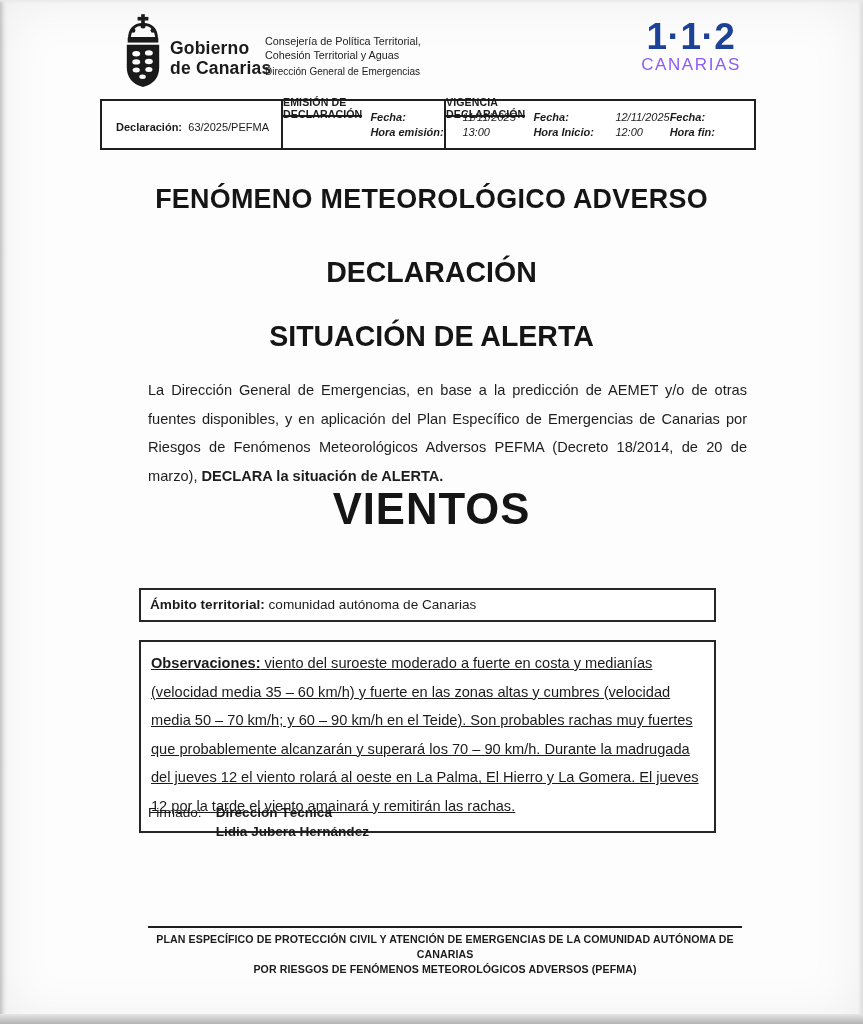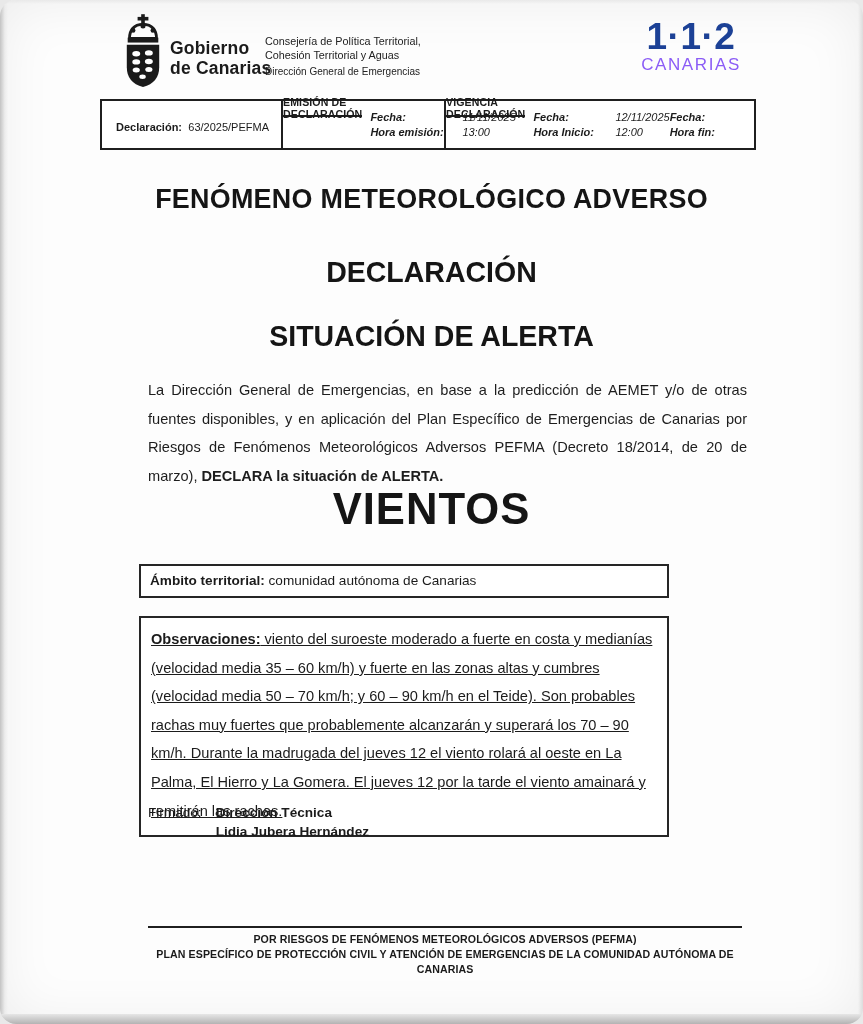--- a/index.html
+++ b/index.html
@@ -3,21 +3,20 @@
 <meta charset="utf-8">
 <style>
   * { margin:0; padding:0; box-sizing:border-box; }
   html,body { background:#e9e9e9; }
   body { font-family:"Liberation Sans","DejaVu Sans",sans-serif; }
 
   .page {
     position:relative; width:863px; height:1024px; margin:0 auto;
     background:#fdfdfd; color:#1b1b1b; overflow:hidden;
     box-shadow: inset 0 0 55px rgba(0,0,0,0.07);
-    border-radius: 16px;
   }
   
   .edge-left  { position:absolute; left:0; top:0; bottom:0; width:8px;
                 background:linear-gradient(90deg,#c3c3c3,#ececec 60%,rgba(255,255,255,0)); }
   .edge-right { position:absolute; right:0; top:0; bottom:0; width:5px;
                 background:linear-gradient(270deg,#dcdcdc,rgba(255,255,255,0)); }
   .edge-bottom{ position:absolute; left:0; right:0; bottom:0; height:10px;
                 background:linear-gradient(0deg,#b3b3b3,#e6e6e6); }
   .edge-top   { position:absolute; left:0; right:0; top:0; height:4px;
                 background:linear-gradient(180deg,#e9e9e9,rgba(255,255,255,0)); }
@@ -57,21 +56,21 @@
   .title-main { top:183px; font-size:28px; letter-spacing:0.3px; transform:scaleX(0.96); }
   .title-sub1 { top:255px; font-size:30px; transform:scaleX(0.95); }
   .title-sub2 { top:319px; font-size:30px; transform:scaleX(0.95); }
   .title-pheno{ top:483px; font-size:45px; letter-spacing:1px; transform:scaleX(0.97); }
 
   
   .intro { position:absolute; left:148px; top:376px; width:599px; font-size:14.6px;
            line-height:28.5px; text-align:justify; color:#1d1d1d; }
 
   
-  .box { position:absolute; left:139px; width:530px; border:2px solid #262626; background:#fff; }
+  .box { position:absolute; left:139px; width:577px; border:2px solid #262626; background:#fff;margin-top:24px; }
   .ambito { top:564px; padding:7px 9px 8px 9px; font-size:13.6px; }
   .obs { top:616px; padding:7px 3px 10px 10px; font-size:14.6px; line-height:28.6px;text-decoration:underline; }
 
   
   .sign { position:absolute; left:148px; top:803px; font-size:13.6px; line-height:19px; display:flex; }
   .sign .lbl { margin-right:14px; }
 
   
   .footer { position:absolute; left:148px; top:926px; width:594px; border-top:2px solid #1f1f1f;
             padding-top:4px; text-align:center; font-weight:bold; font-size:10.6px;
@@ -181,21 +180,21 @@
 
   <div class="sign">
     <span class="lbl">Firmado:</span>
     <span>
       <div class="bold">Dirección Técnica</div>
       <div class="bold">Lidia Jubera Hernández</div>
     </span>
   </div>
 
   <div class="footer">
+    <div>PLAN ESPECÍFICO DE PROTECCIÓN CIVIL Y ATENCIÓN DE EMERGENCIAS DE LA COMUNIDAD AUTÓNOMA DE CANARIAS</div>
     <div>POR RIESGOS DE FENÓMENOS METEOROLÓGICOS ADVERSOS (PEFMA)</div>
-    <div>PLAN ESPECÍFICO DE PROTECCIÓN CIVIL Y ATENCIÓN DE EMERGENCIAS DE LA COMUNIDAD AUTÓNOMA DE CANARIAS</div>
   </div>
 
   <div class="edge-left"></div>
   <div class="edge-right"></div>
   <div class="edge-bottom"></div>
   <div class="edge-top"></div>
 </div>
 
 </body></html>

